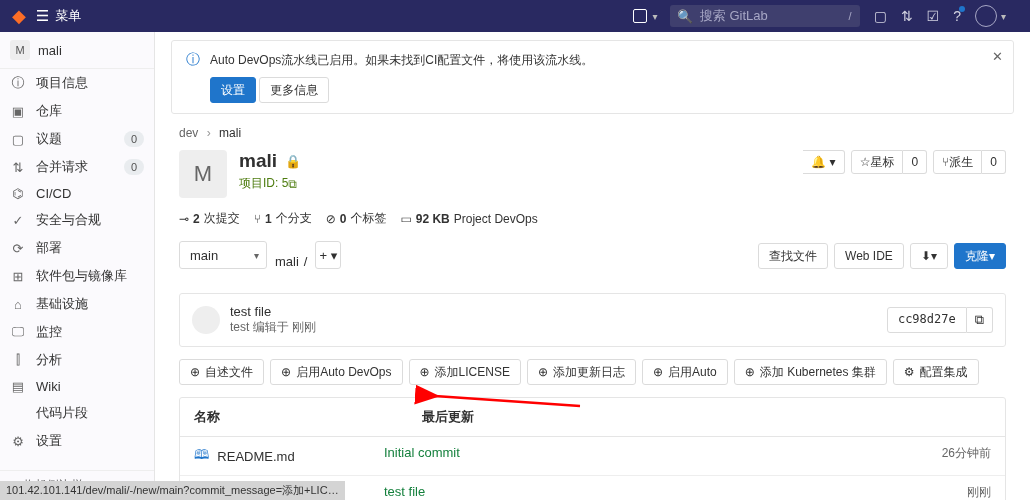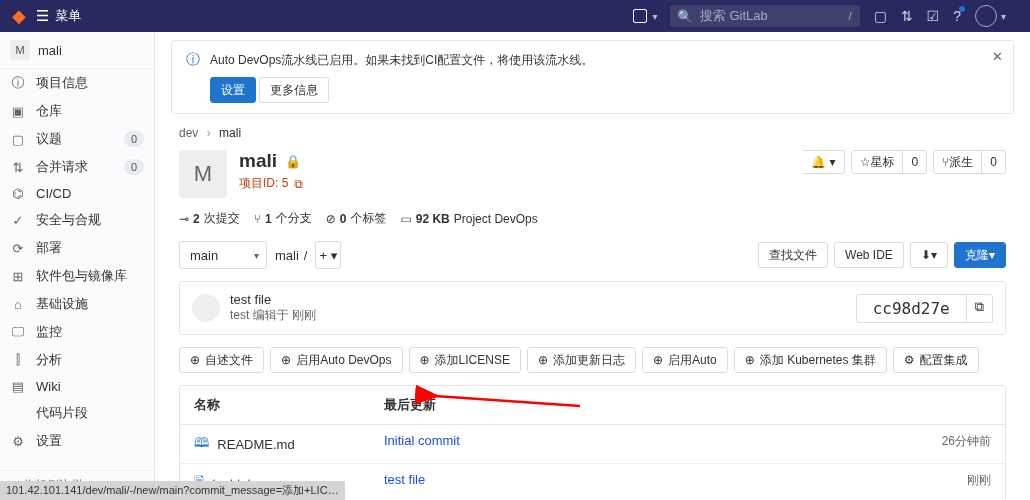--- a/index.html
+++ b/index.html
@@ -32,52 +32,52 @@
 .alert .btns{margin-top:8px}
 .btn{display:inline-flex;align-items:center;justify-content:center;height:26px;padding:0 10px;border-radius:3px;font-size:12px;cursor:pointer;border:1px solid #dbdbdb;background:#fff;color:#333}
 .btn.primary{background:#1f75cb;border-color:#1f75cb;color:#fff}
 .content{padding:12px 24px 24px}
 .bc{font-size:12px;color:#666;margin-bottom:10px}
 .bc .sep{margin:0 5px;color:#999}
 .bc .cur{color:#303030}
 .phead{display:flex;align-items:flex-start;margin-bottom:12px}
 .phead .pa2{width:48px;height:48px;background:#eee;border-radius:4px;display:flex;align-items:center;justify-content:center;font-size:22px;color:#666;margin-right:12px}
 .phead h1{font-size:19px;font-weight:600;display:flex;align-items:center;gap:8px}
-.phead .sub{font-size:12px;color:#c2410c;margin-top:3px;display:flex;align-items:center;gap:6px}
+.phead .sub{font-size:12px;color:#4d7c0f;margin-top:3px;display:flex;align-items:center;gap:0}
 .phead .right{margin-left:auto;display:flex;gap:6px}
 .grpbtn{display:flex}
 .grpbtn .seg{height:24px;border:1px solid #dbdbdb;display:flex;align-items:center;padding:0 8px;font-size:12px;background:#fff}
 .grpbtn .seg:first-child{border-radius:3px 0 0 3px}
 .grpbtn .seg:last-child{border-radius:0 3px 3px 0;border-left:none}
 .stats{display:flex;gap:14px;font-size:12px;color:#333;margin-bottom:14px}
 .stats .s{display:flex;align-items:center;gap:4px}
 .stats b{font-weight:600}
-.row2{display:flex;align-items:center;gap:8px;margin-bottom:12px}
+.row2{display:flex;align-items:flex-end;gap:8px;margin-bottom:24px}
 .select{height:28px;border:1px solid #dbdbdb;border-radius:3px;padding:0 22px 0 10px;font-size:13px;background:#fff;position:relative;display:flex;align-items:center;min-width:88px}
 .select::after{content:"▾";position:absolute;right:7px;color:#666;font-size:10px}
 .pathseg{font-size:13px;color:#303030;display:flex;align-items:center;gap:5px}
 .plus{width:26px;height:28px;border:1px solid #dbdbdb;border-radius:3px;display:flex;align-items:center;justify-content:center}
 .row2 .rbtns{margin-left:auto;display:flex;gap:6px}
 .commitbox{border:1px solid #e5e5e5;border-radius:3px;padding:10px 12px;display:flex;align-items:center;margin-bottom:12px}
 .commitbox .ava{width:28px;height:28px;border-radius:50%;background:#eee;margin-right:10px}
 .commitbox .ct{font-size:13px}
 .commitbox .cm{font-size:12px;color:#666}
 .commitbox .sha{margin-left:auto;display:flex;gap:0}
-.commitbox .sha .code{font-family:monospace;border:1px solid #dbdbdb;padding:4px 16px;border-radius:3px 0 0 3px;font-size:16px}
+.commitbox .sha .code{font-family:monospace;border:1px solid #dbdbdb;padding:4px 10px;border-radius:3px 0 0 3px;font-size:12px}
 .commitbox .sha .cp{border:1px solid #dbdbdb;border-left:none;padding:4px 8px;border-radius:0 3px 3px 0}
 .quickbtns{display:flex;gap:6px;margin-bottom:12px;flex-wrap:wrap}
 .quickbtns .btn{font-size:12px;gap:5px}
 .files{border:1px solid #e5e5e5;border-radius:3px}
 .files .fh{display:flex;padding:10px 14px;border-bottom:1px solid #e5e5e5;font-size:13px;font-weight:600;color:#303030}
 .files .fh .c1{flex:0 0 190px}
 .files .fh .c2{flex:1}
-.files .fh .c3{flex:0 0 90px;text-align:left}
+.files .fh .c3{flex:0 0 90px;text-align:right}
 .files .fr{display:flex;padding:8px 14px;border-bottom:1px solid #eee;font-size:13px}
 .files .fr .c1{flex:0 0 190px;display:flex;align-items:center;gap:8px}
-.files .fr .c2{flex:1;color:#1d4ed8}
+.files .fr .c2{flex:1;color:#15803d}
 .files .fr .c3{flex:0 0 90px;text-align:right;color:#666;font-size:12px}
 .files .fi{color:#1f75cb;font-size:13px}
 .statusbar{position:absolute;bottom:0;left:0;background:#d4d4d4;color:#333;font-size:11px;padding:2px 6px;max-width:345px;white-space:nowrap;overflow:hidden;text-overflow:ellipsis}
 .arrow{position:absolute;left:430px;top:388px;pointer-events:none}
 .arrow svg{overflow:visible}
 </style>
 </head>
 <body>
 
 <div class="topbar">

